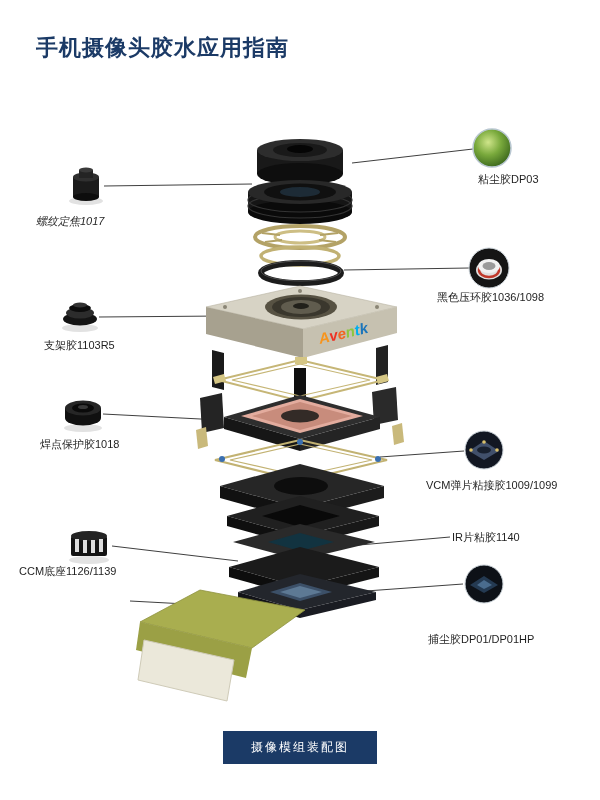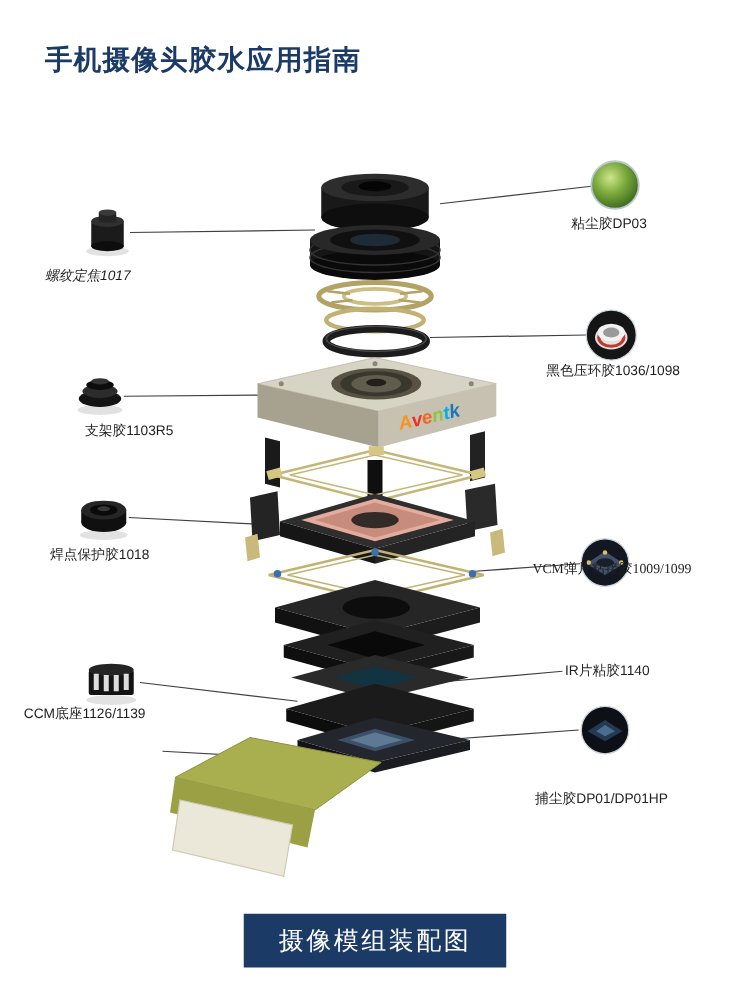--- a/index.html
+++ b/index.html
@@ -17,21 +17,21 @@
     letter-spacing: 1px; white-space: nowrap;
   }
   .diagram { position: absolute; left: 0; top: 0; }
   .lbl {
     position: absolute; font-size: 11px; color: #1f1f1f;
     line-height: 1.4; white-space: nowrap;
   }
   .lbl.wrap { white-space: normal; width: 106px; }
   .footer {
     position: absolute; left: 50%; top: 731px; transform: translateX(-50%);
-    background: #1b3a66; color: #ffffff; font-size: 20px;
+    background: #1b3a66; color: #ffffff; font-size: 12px;
     padding: 8px 28px; white-space: nowrap; letter-spacing: 2px;
   }
   svg text.logo {
     font-family: "Liberation Sans", "DejaVu Sans", sans-serif;
     font-weight: bold; font-style: italic; font-size: 15px;
   }
 </style>
 </head>
 <body>
 
@@ -247,25 +247,25 @@
     </g>
 
     <g>
       <circle cx="484" cy="584" r="19" fill="#0d1117" stroke="#ccd4da" stroke-width="1"></circle>
       <polygon points="470,585 484,576 498,585 484,593" fill="#243a52"></polygon>
       <polygon points="477,585 484,580 492,585 484,589" fill="#4a6c8e"></polygon>
     </g>
   </svg>
 
   <div class="lbl" style="left:36px;  top:214px;font-style:italic;">螺纹定焦1017</div>
-  <div class="lbl" style="left:44px;  top:338px;margin-left:24px;">支架胶1103R5</div>
+  <div class="lbl" style="left:44px;  top:338px;">支架胶1103R5</div>
   <div class="lbl" style="left:40px;  top:437px;">焊点保护胶1018</div>
   <div class="lbl" style="left:19px;  top:564px;">CCM底座1126/1139</div>
 
-  <div class="lbl" style="left:457px; top:172px;text-align:right;">粘尘胶DP03</div>
+  <div class="lbl" style="left:478px; top:172px;text-align:right;">粘尘胶DP03</div>
   <div class="lbl" style="left:437px; top:290px;">黑色压环胶1036/1098</div>
-  <div class="lbl" style="left:426px; top:448px;font-family:Liberation Serif, serif;">VCM弹片粘接胶1009/1099</div>
+  <div class="lbl" style="left:426px; top:478px;">VCM弹片粘接胶1009/1099</div>
   <div class="lbl" style="left:452px; top:530px;">IR片粘胶1140</div>
   <div class="lbl" style="left:428px; top:632px;">捕尘胶DP01/DP01HP</div>
 
   <div class="footer">摄像模组装配图</div>
 
 </div>
 
 </body></html>

